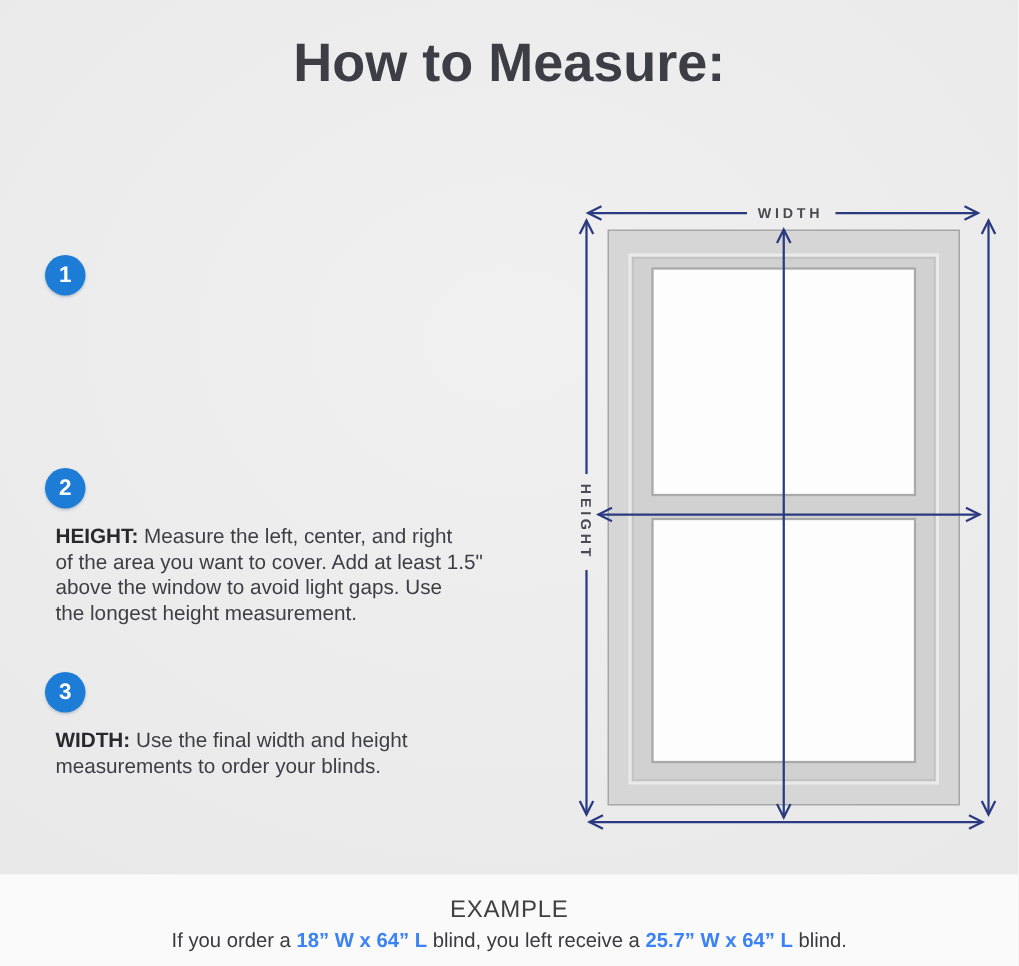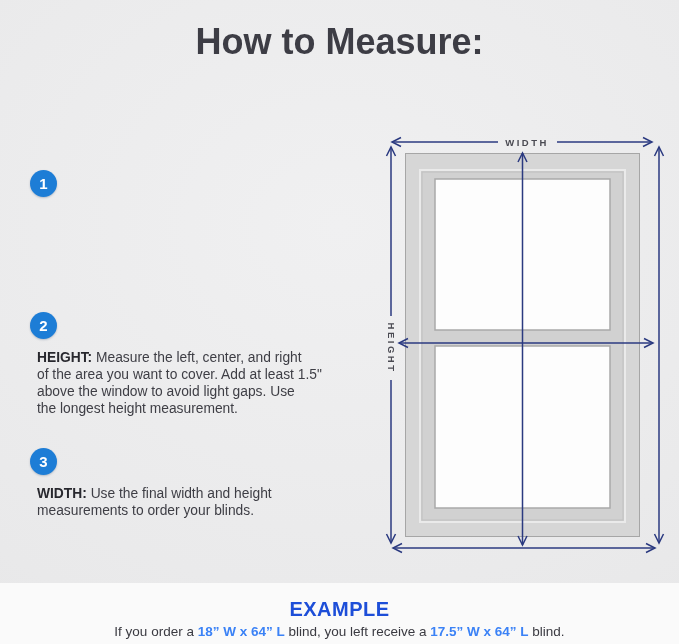--- a/index.html
+++ b/index.html
@@ -29,21 +29,21 @@
     box-shadow:0 1px 2px rgba(20,50,90,.25);
   }
   .step p{margin:10px 0 0 7px;font-size:13.8px;line-height:17px;color:#3e3e45;white-space:pre-line;}
   .step .lead{font-weight:700;color:#28282e;}
   
   .diagram{position:absolute;left:377px;top:128px;width:300px;height:466px;}
   .diagram svg{display:block;}
   .diagram text{font-family:"Liberation Sans","DejaVu Sans",sans-serif;}
   
   .example-bar{position:absolute;left:0;top:583px;width:100%;height:61px;background:#fafafa;text-align:center;}
-  .ex-head{margin-top:15px;font-size:20px;font-weight:700;color:#1d4ed8;letter-spacing:.5px;}
+  .ex-head{margin-top:15px;font-size:16px;font-weight:400;color:#404040;letter-spacing:.5px;}
   .ex-text{margin:3px 0 0;font-size:13.5px;color:#3a3a41;}
   .ex-text b{color:#3b82f6;}
 </style>
 </head>
 <body>
 
 <div class="canvas">
 
   <header class="title">
     <div class="t1">How to Measure:</div>
@@ -117,16 +117,16 @@
         </g>
       </g>
 
       <text x="150" y="17.5" text-anchor="middle" font-size="9.5" font-weight="700" letter-spacing="2.5" fill="#4a4a52">WIDTH</text>
       <text transform="rotate(90 14 220)" x="14" y="223.5" text-anchor="middle" font-size="9.5" font-weight="700" letter-spacing="2.5" fill="#4a4a52">HEIGHT</text>
     </svg>
   </div>
 
   <footer class="example-bar">
     <div class="ex-head">EXAMPLE</div>
-    <p class="ex-text"><span>If you order a </span><b>18” W x 64” L</b><span> blind, you left receive a </span><b>17.5” W x 64” L</b><span> blind.</span></p>
+    <p class="ex-text"><span>If you order a </span><b>18” W x 64” L</b><span> blind, you left receive a </span><b>25.7” W x 64” L</b><span> blind.</span></p>
   </footer>
 
 </div>
 
 </body></html>

